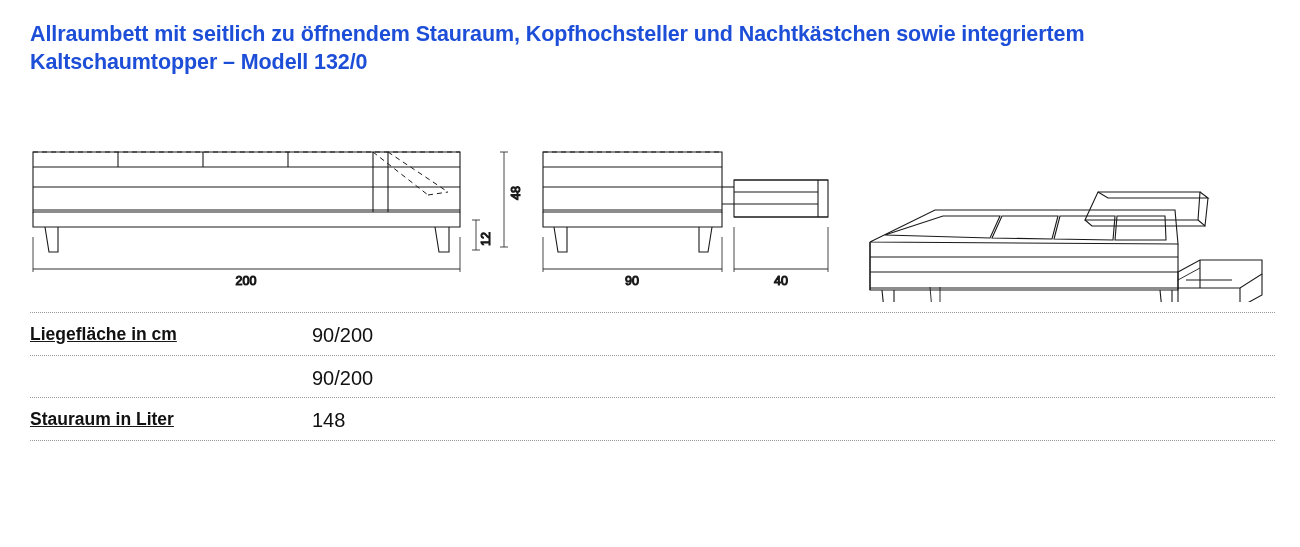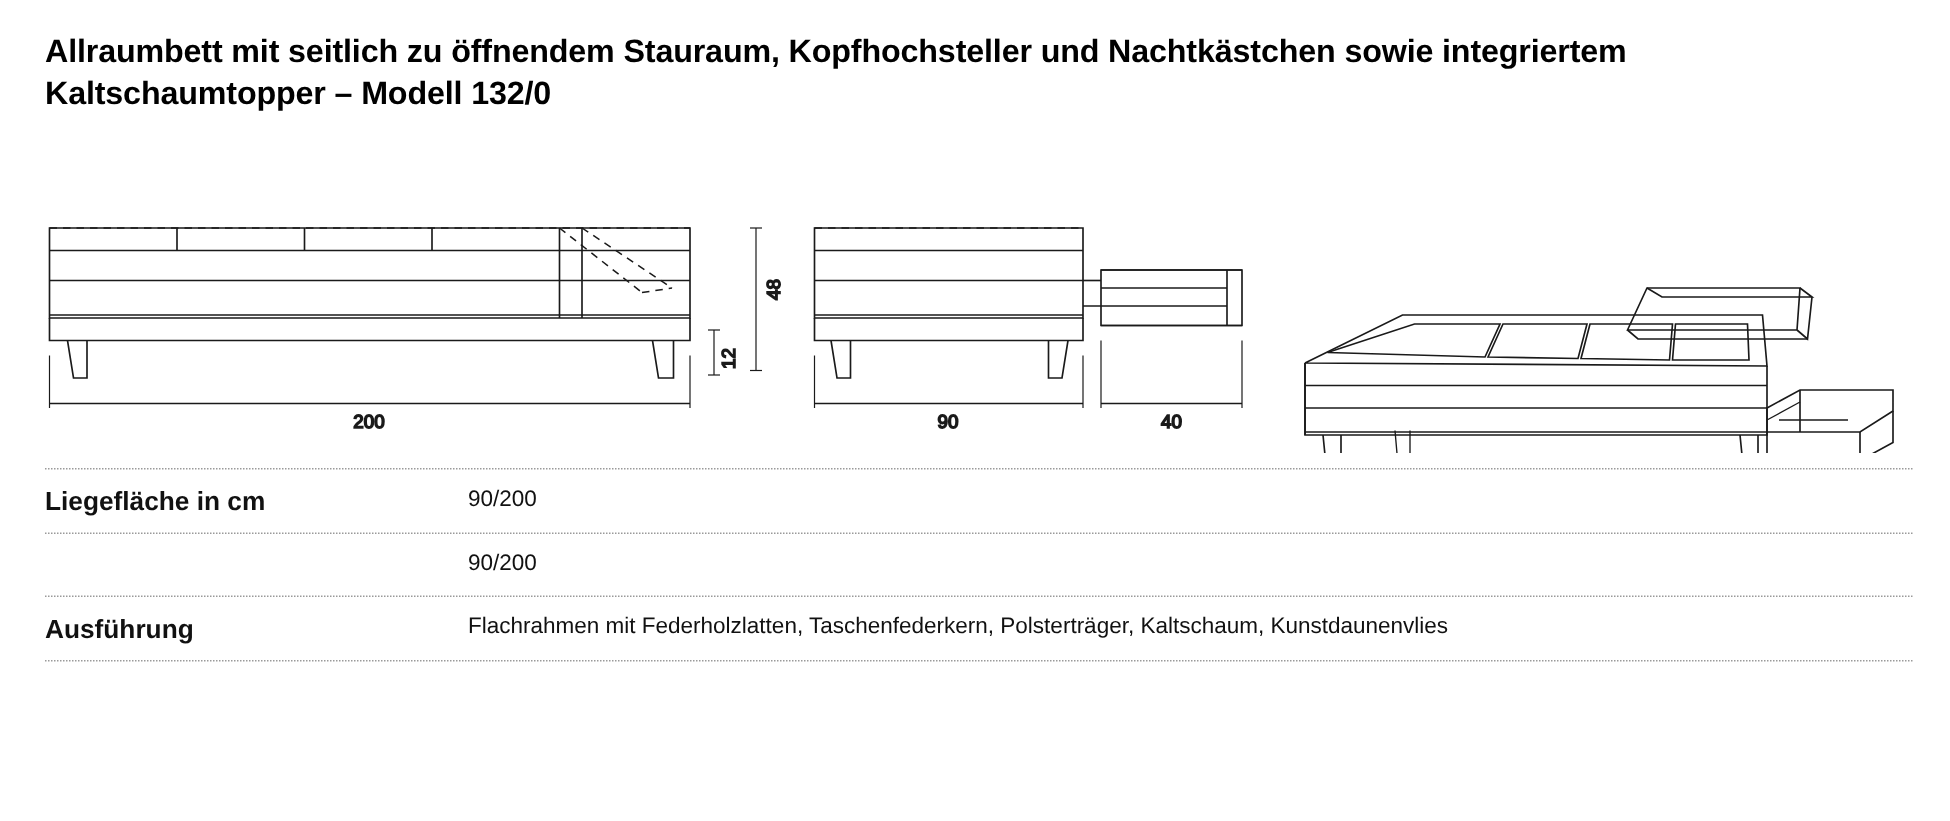--- a/index.html
+++ b/index.html
@@ -22,57 +22,58 @@
   }
   .title {
     position: absolute;
     left: 30px;
     top: 20px;
     width: 1240px;
     font-size: 21.5px;
     font-weight: bold;
     line-height: 1.32;
     letter-spacing: -0.1px;
-    color: #000000;
+    color: #1d4ed8;
   }
   .drawings {
     position: absolute;
     left: 0;
     top: 92px;
     width: 1056px;
     height: 210px;
   }
   .drawings svg {
     display: block;
   }
   .specs {
     position: absolute;
     left: 30px;
     top: 312px;
     width: 1245px;
+    text-decoration: underline;
   }
   .spec-row {
     position: relative;
     display: flex;
     align-items: baseline;
     height: 41.5px;
     border-bottom: 1px dotted #9a9a9a;
   }
   .spec-row:first-child {
     border-top: 1px dotted #9a9a9a;
   }
   .spec-label {
     font-size: 17.5px;
     font-weight: bold;
     color: #111111;
     padding-top: 11px;
     white-space: nowrap;
   }
   .spec-value {
-    font-size: 15px;
+    font-size: 20px;
     font-weight: normal;
     color: #111111;
     padding-top: 11px;
     padding-left: 8px;
   }
   .spec-value.col {
     position: absolute;
     left: 282px;
     top: 0;
     padding-left: 0;
@@ -210,18 +211,18 @@
 
   <div class="specs">
     <div class="spec-row">
       <span class="spec-label">Liegefläche in cm</span>
       <span class="spec-value col">90/200</span>
     </div>
     <div class="spec-row">
       <span class="spec-value col">90/200</span>
     </div>
     <div class="spec-row">
-      <span class="spec-label">Ausführung</span>
-      <span class="spec-value col">Flachrahmen mit Federholzlatten, Taschenfederkern, Polsterträger, Kaltschaum, Kunstdaunenvlies</span>
+      <span class="spec-label">Stauraum in Liter</span>
+      <span class="spec-value col">148</span>
     </div>
   </div>
 
 </div>
 
 </body></html>

